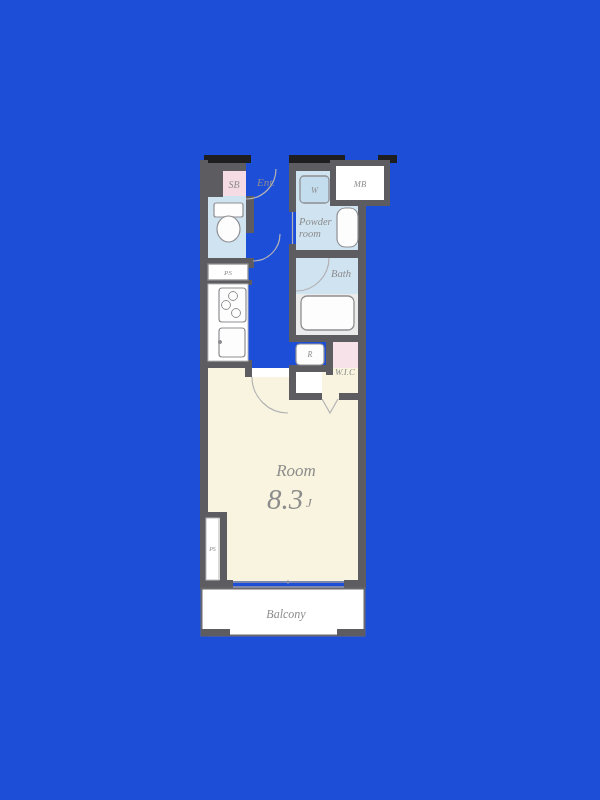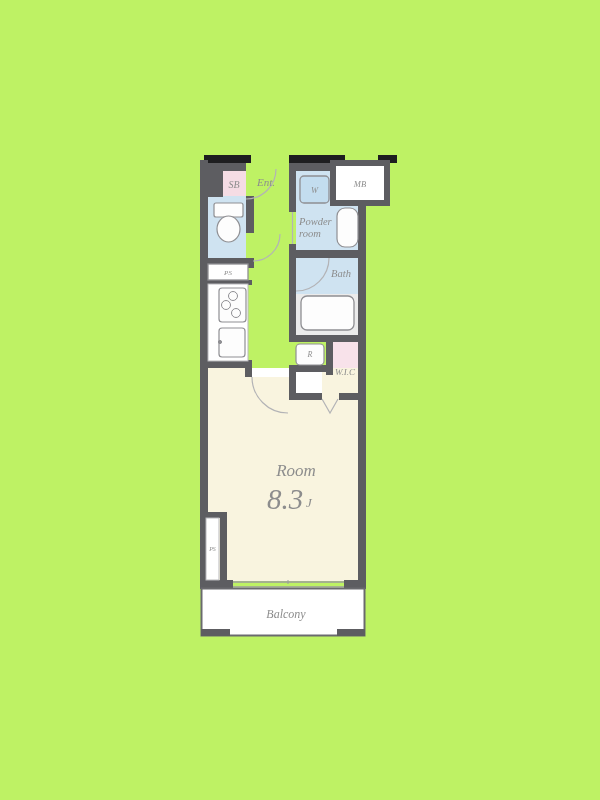--- a/index.html
+++ b/index.html
@@ -4,21 +4,21 @@
 <style>
   html, body {
     margin: 0;
     padding: 0;
     background: #ffffff;
   }
   .page {
     position: relative;
     width: 600px;
     height: 800px;
-    background: #bef264;
+    background: #1d4ed8;
     overflow: hidden;
   }
   svg text {
     font-family: "Liberation Serif", "DejaVu Serif", serif;
     font-style: italic;
   }
 </style>
 </head>
 <body>
 

